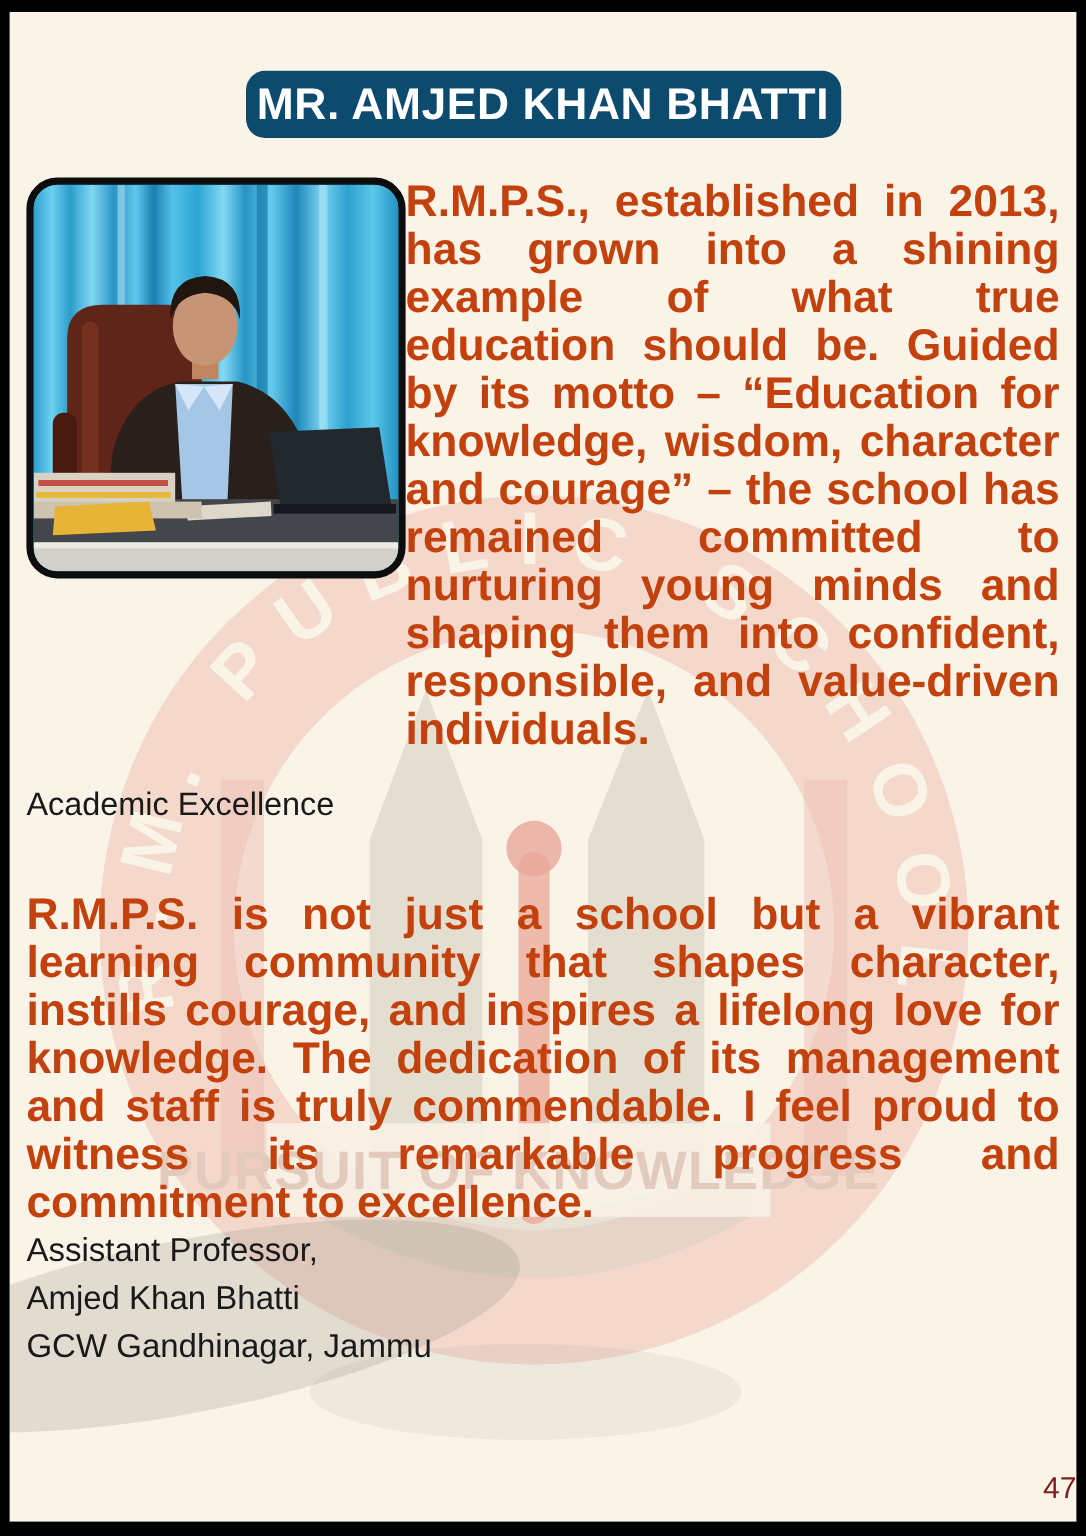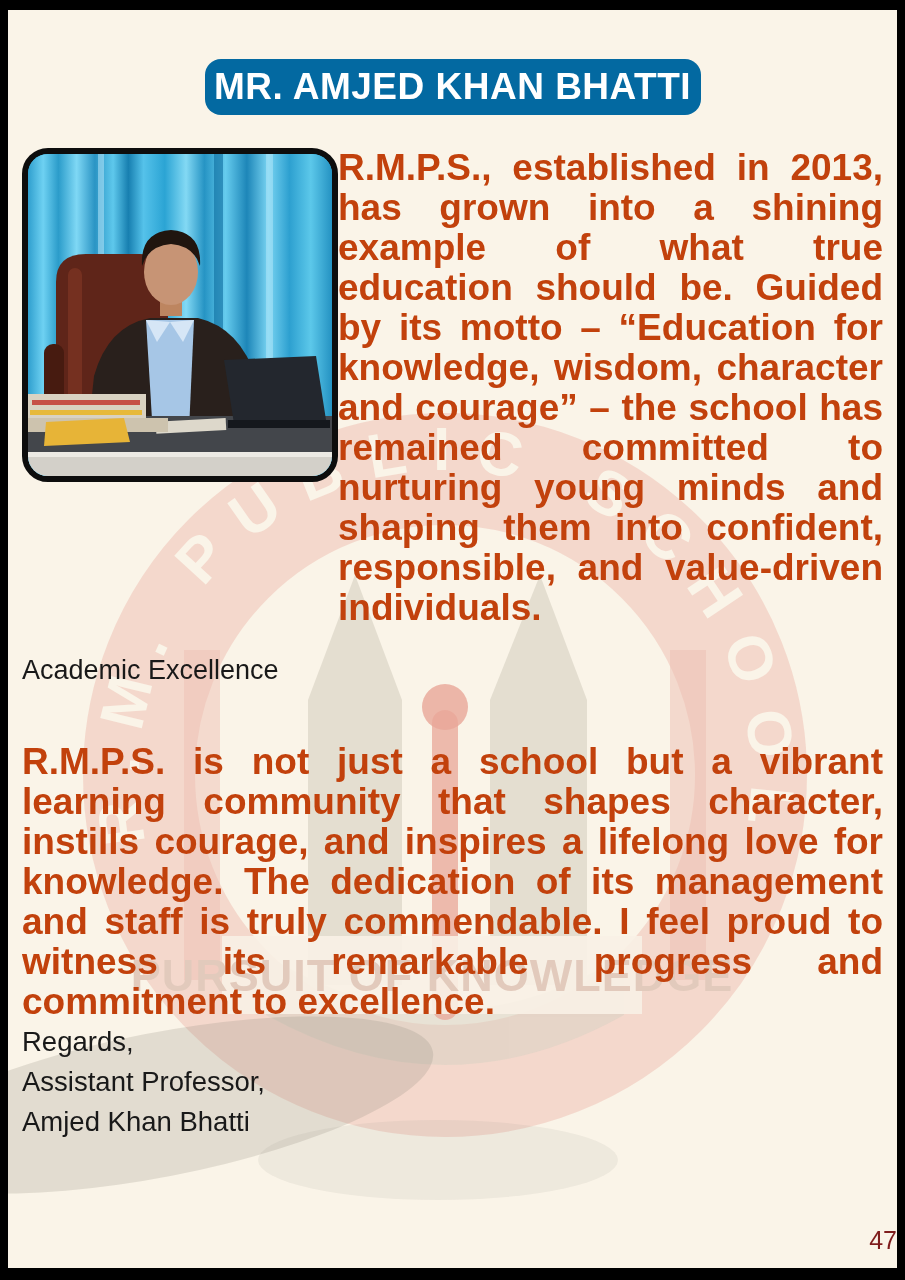--- a/index.html
+++ b/index.html
@@ -20,21 +20,21 @@
     pointer-events:none;
   }
   .content {
     position:relative; z-index:1;
     padding:0 14px;
     color:#191919;
   }
   .banner {
     width:496px; height:56px;
     margin:49px auto 0;
-    background:#0369a1;
+    background:#0c4a6e;
     border-radius:16px;
     display:flex; align-items:center; justify-content:center;
   }
   .banner-title {
     color:#ffffff;
     font-size:37px;
     font-weight:bold;
     letter-spacing:0.5px;
     white-space:nowrap;
   }
@@ -180,22 +180,22 @@
     <div class="sec-academic">
       <div class="section-heading">Academic Excellence</div>
     </div>
 
     <div class="sec-coacademic">
     </div>
 
     <p class="body-text closing-para">R.M.P.S. is not just a school but a vibrant learning community that shapes character, instills courage, and inspires a lifelong love for knowledge. The dedication of its management and staff is truly commendable. I feel proud to witness its remarkable progress and commitment to excellence.</p>
 
     <div class="signature">
-      <div>Regards,</div>
       <div>Assistant Professor,</div>
       <div>Amjed Khan Bhatti</div>
+      <div>GCW Gandhinagar, Jammu</div>
     </div>
 
   </div>
 
   <div class="page-number">47</div>
 
 </div>
 
 </body></html>

